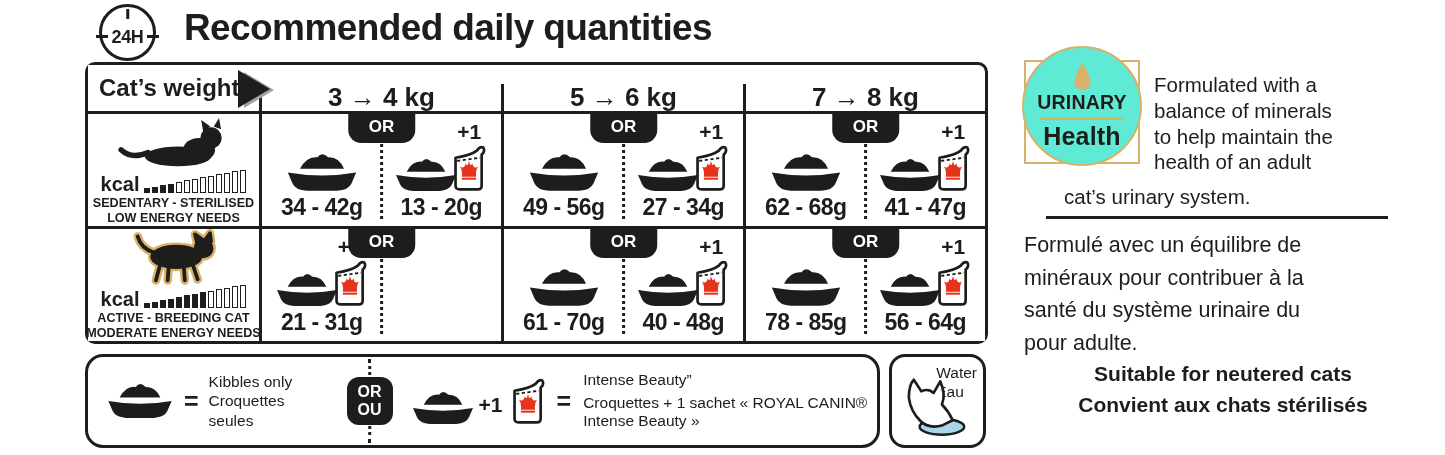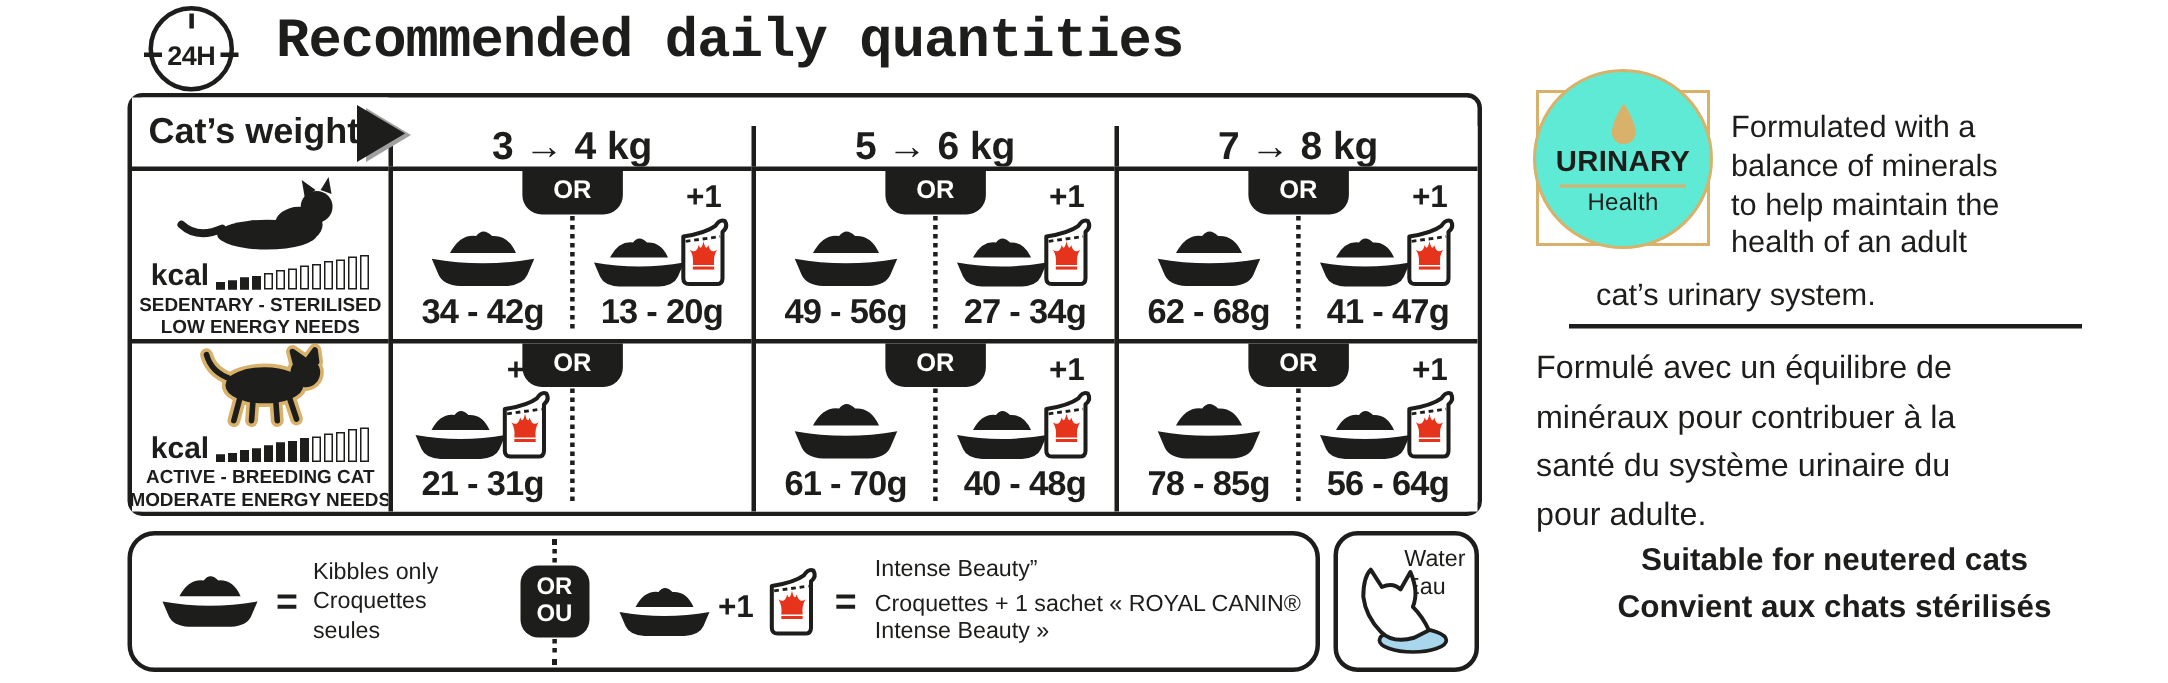--- a/index.html
+++ b/index.html
@@ -12,21 +12,21 @@
   body{font-family:"Liberation Sans", sans-serif;color:var(--ink);}
   #stage{position:relative;width:1445px;height:455px;background:#fff;overflow:hidden;}
 
   
   .clock{position:absolute;left:99px;top:4px;width:57px;height:57px;border:3.6px solid var(--ink);
          border-radius:50%;box-sizing:border-box;background:#fff;}
   .clock .tick{position:absolute;left:50%;top:2px;width:3.5px;height:10px;background:var(--ink);transform:translateX(-50%);}
   .clock .t24{position:absolute;width:100%;text-align:center;top:20px;font-size:18px;font-weight:800;letter-spacing:-.3px;}
   .clock .dl{position:absolute;left:-6px;top:28px;width:12px;height:3.4px;background:var(--ink);}
   .clock .dr{position:absolute;right:-6px;top:28px;width:12px;height:3.4px;background:var(--ink);}
-  .main-title{position:absolute;left:184px;top:7px;font-size:37px;font-weight:600;letter-spacing:-.6px;white-space:nowrap;font-family:Liberation Mono, monospace;}
+  .main-title{position:absolute;left:184px;top:7px;font-size:37px;font-weight:600;letter-spacing:-.6px;white-space:nowrap;}
 
   
   .rc-table{position:absolute;left:85px;top:62px;display:grid;
             grid-template-columns:171px 242px 242px 242px;grid-template-rows:46px 115px 115px;
             border:3.5px solid var(--ink);border-radius:10px;background:#fff;}
   .cell{position:relative;box-sizing:border-box;background:#fff;}
   .bl{border-left:3px solid var(--ink);} .bt{border-top:3px solid var(--ink);}
   .head0{display:flex;align-items:center;padding-left:11px;font-size:24px;font-weight:700;white-space:nowrap;}
   .headkg{display:flex;align-items:center;justify-content:center;font-size:26px;font-weight:700;white-space:nowrap;margin-top:19px;}
   .play-arrow{position:absolute;right:-17px;top:4px;width:42px;height:40px;z-index:4;}
@@ -77,21 +77,21 @@
 
   
   .right-panel{position:absolute;left:1018px;top:46px;width:426px;height:400px;}
   .badge{position:absolute;left:0;top:0;width:130px;height:124px;}
   .badge .square{position:absolute;left:6px;top:14px;width:116px;height:104px;border:2.5px solid var(--gold);box-sizing:border-box;}
   .badge .circle{position:absolute;left:4px;top:0;width:120px;height:120px;border:2.5px solid var(--gold);border-radius:50%;
                  background:#5eead4;box-sizing:border-box;display:flex;flex-direction:column;align-items:center;justify-content:center;z-index:2;}
   .droplet{width:23px;height:29px;margin-bottom:1px;}
   .urinary{font-size:19.5px;font-weight:800;letter-spacing:.2px;}
   .gold-rule{width:84px;height:2.6px;background:var(--gold);margin:3px 0 2px;}
-  .health{font-size:16px;font-weight:400;letter-spacing:.2px;}
+  .health{font-size:25px;font-weight:700;letter-spacing:.2px;}
   .en-lines{position:absolute;left:136px;top:26px;font-size:20.5px;line-height:25.8px;white-space:nowrap;}
   .en-last{position:absolute;left:46px;top:139px;font-size:20.5px;white-space:nowrap;}
   .rule{position:absolute;left:28px;top:170px;width:342px;height:3px;background:var(--ink);}
   .fr-lines{position:absolute;left:6px;top:183px;font-size:21.5px;line-height:32.6px;white-space:nowrap;}
   .suitable{position:absolute;left:0;top:312px;width:410px;text-align:center;font-size:21px;font-weight:700;line-height:31px;white-space:nowrap;}
 
   svg{display:block;}
   .inkfill{fill:var(--ink);}
 </style>
 </head>

